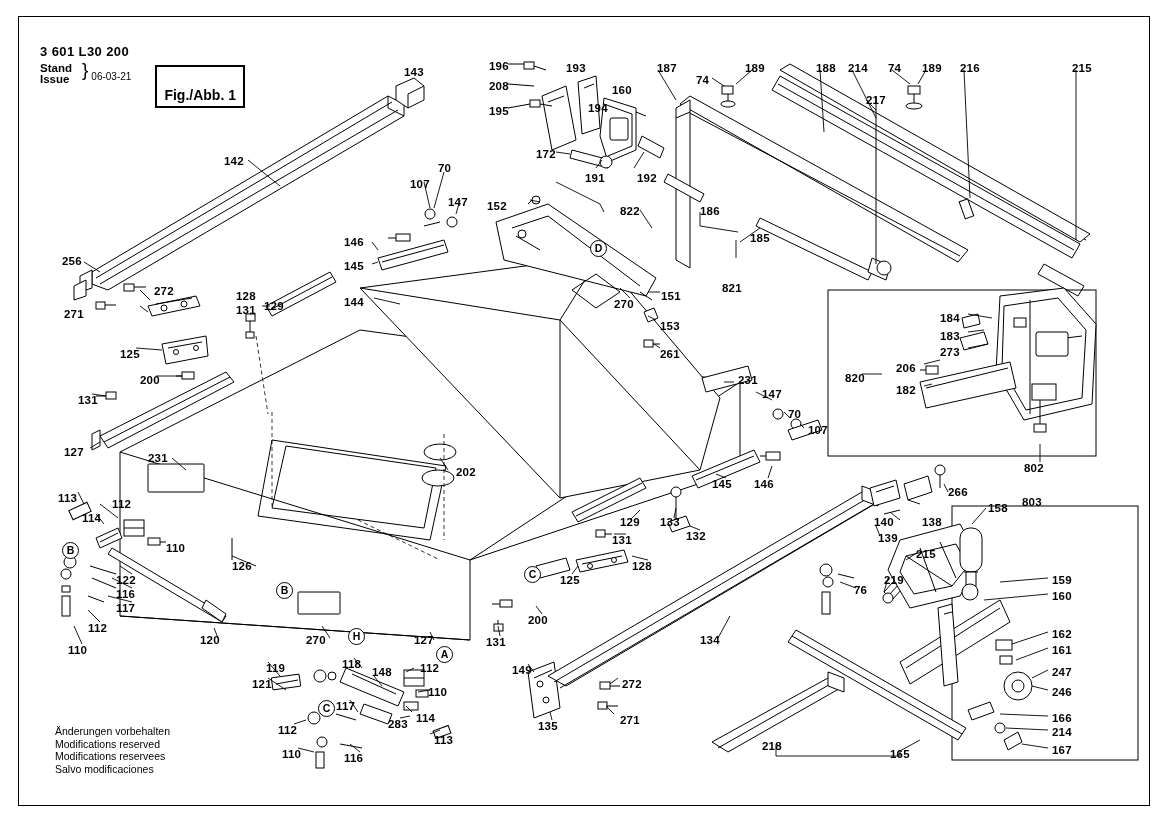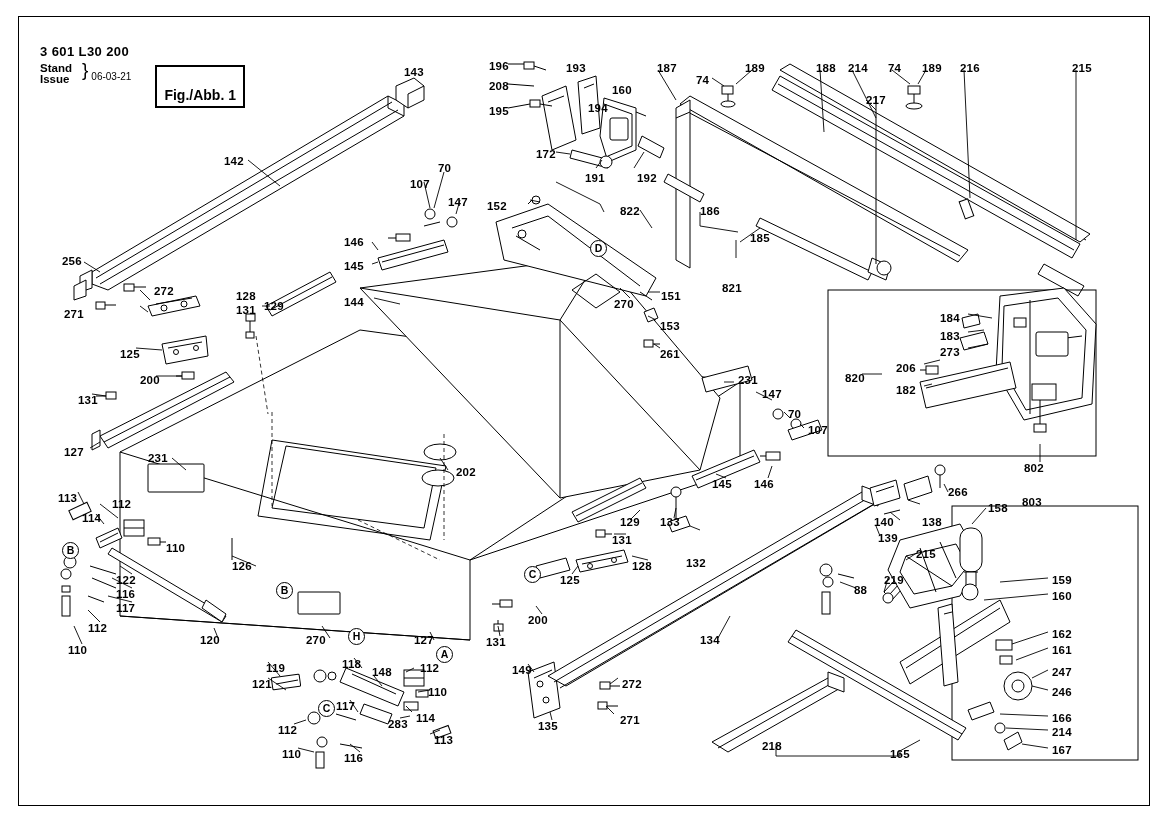--- a/index.html
+++ b/index.html
@@ -137,20 +137,26 @@
       <div class="hdr-stand">
         <div>Stand</div>
         <div>Issue</div>
       </div>
       <div class="hdr-brace">}</div>
       <div class="hdr-date">06-03-21</div>
       <div class="fig-box">Fig./Abb. 1</div>
     </div>
   </div>
 
+  <div class="legal">
+    <div>Änderungen vorbehalten</div>
+    <div>Modifications reserved</div>
+    <div>Modifications reservees</div>
+    <div>Salvo modificaciones</div>
+  </div>
 
   <svg class="art" viewBox="0 0 1169 826">
 
     <g>
       <path class="shape" d="M92 272 L388 96 L404 104 L404 116 L108 290 L92 284 Z"></path>
       <path class="shape-l" d="M96 278 L392 102"></path>
       <path class="shape-l" d="M100 284 L398 110"></path>
       <path class="shape-l" d="M388 96 L388 108 L404 116"></path>
       <path class="shape" d="M80 276 L92 270 L92 288 L80 292 Z"></path>
       <path class="shape" d="M74 286 L86 280 L86 296 L74 300 Z"></path>
@@ -643,30 +649,30 @@
       <div class="cn" style="left: 58px; top: 492px;">113</div>
       <div class="cn" style="left: 112px; top: 498px;">112</div>
       <div class="cn" style="left: 922px; top: 516px;">138</div>
       <div class="cn" style="left: 82px; top: 512px;">114</div>
       <div class="cn" style="left: 850px; top: 516px; margin-left: 24px;">140</div>
       <div class="cn" style="left: 988px; top: 502px;">158</div>
       <div class="cn" style="left: 620px; top: 516px;">129</div>
       <div class="cn" style="left: 660px; top: 516px;">133</div>
       <div class="cn" style="left: 166px; top: 542px;">110</div>
       <div class="cn" style="left: 612px; top: 534px;">131</div>
-      <div class="cn" style="left: 686px; top: 557px;">132</div>
+      <div class="cn" style="left: 686px; top: 530px;">132</div>
       <div class="cn" style="left: 878px; top: 532px;">139</div>
       <div class="cn" style="left: 916px; top: 548px;">215</div>
       <div class="cn" style="left: 116px; top: 574px;">122</div>
       <div class="cn" style="left: 232px; top: 560px;">126</div>
       <div class="cn" style="left: 632px; top: 560px;">128</div>
       <div class="cn" style="left: 1052px; top: 574px;">159</div>
       <div class="cn" style="left: 116px; top: 588px;">116</div>
       <div class="cn" style="left: 884px; top: 574px;">219</div>
-      <div class="cn" style="left: 854px; top: 584px;">88</div>
+      <div class="cn" style="left: 854px; top: 584px;">76</div>
       <div class="cn" style="left: 116px; top: 602px;">117</div>
       <div class="cn" style="left: 560px; top: 574px;">125</div>
       <div class="cn" style="left: 1052px; top: 590px;">160</div>
       <div class="cn" style="left: 88px; top: 622px;">112</div>
       <div class="cn" style="left: 528px; top: 614px;">200</div>
       <div class="cn" style="left: 1052px; top: 628px;">162</div>
       <div class="cn" style="left: 200px; top: 634px;">120</div>
       <div class="cn" style="left: 306px; top: 634px;">270</div>
       <div class="cn" style="left: 1052px; top: 644px;">161</div>
       <div class="cn" style="left: 68px; top: 644px;">110</div>

